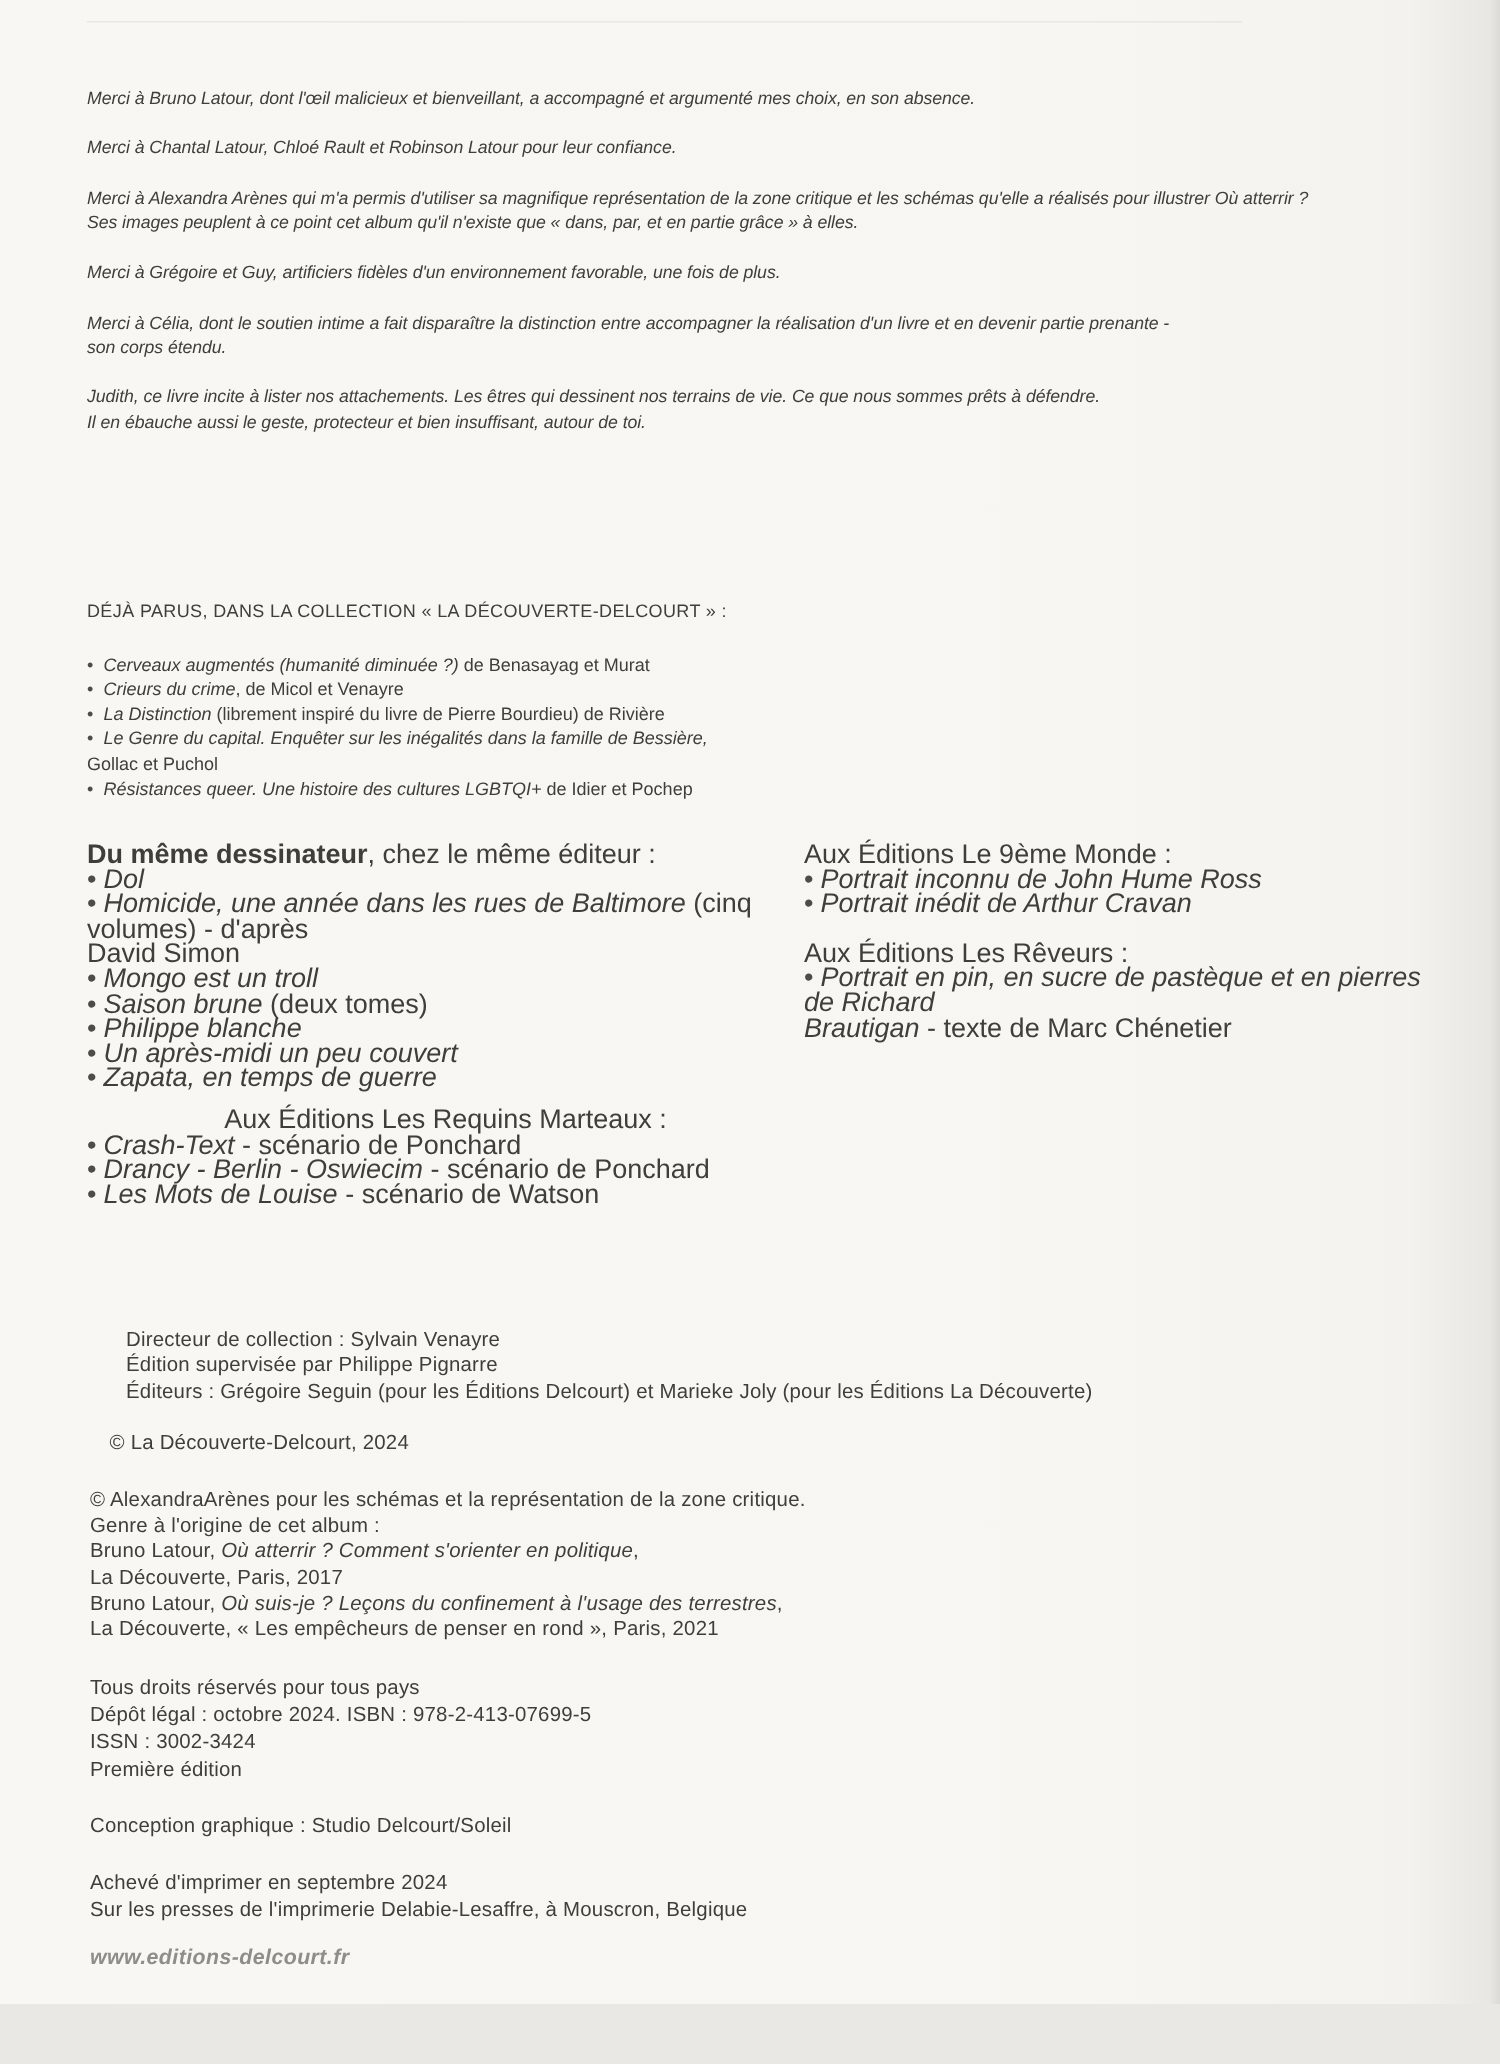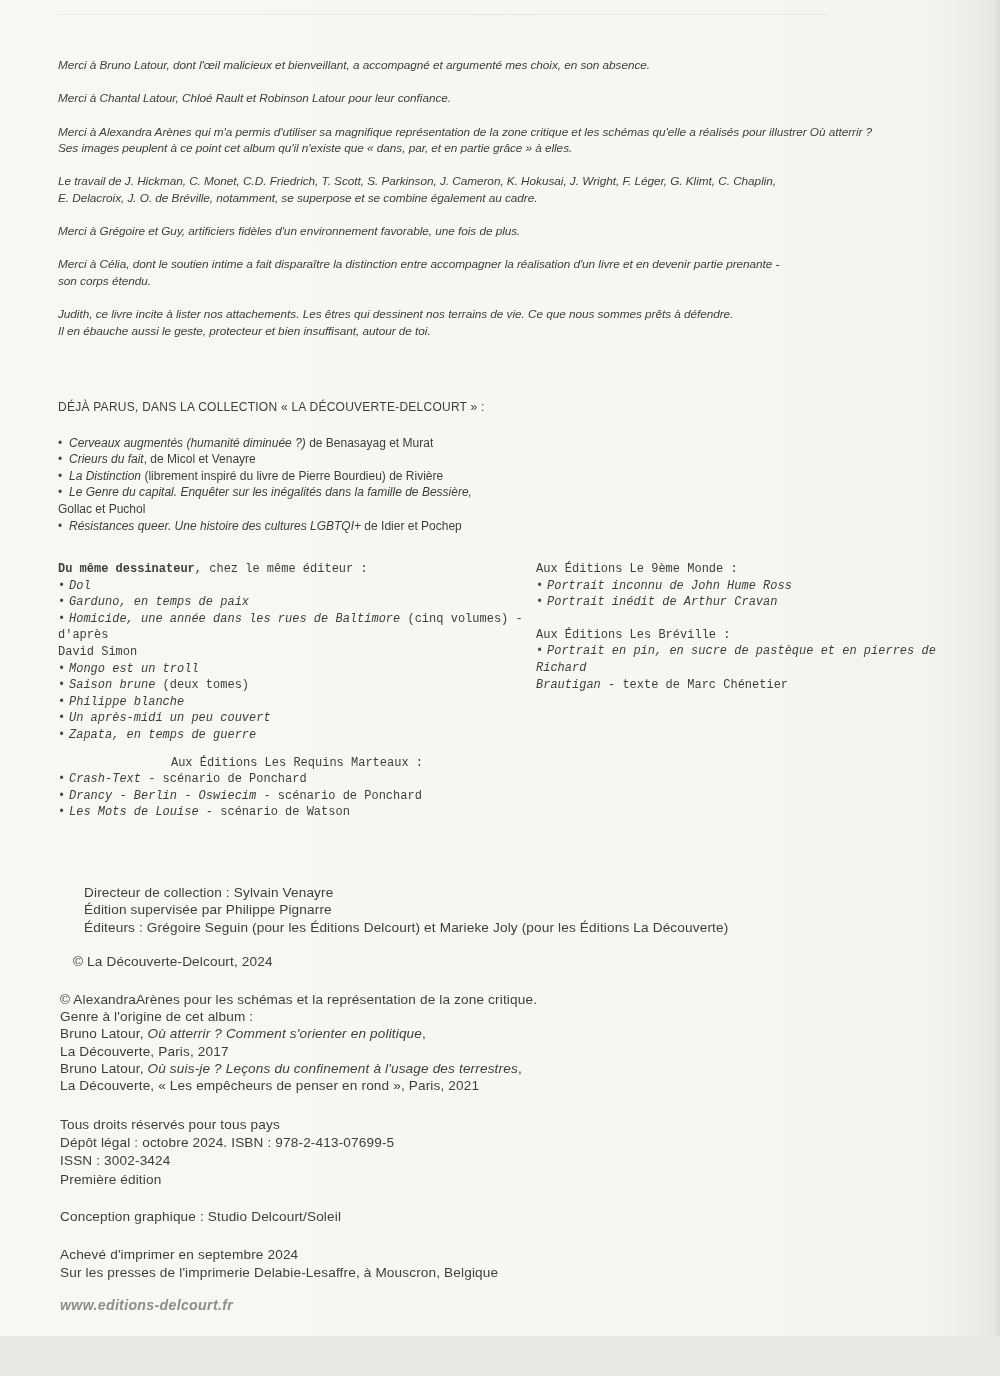--- a/index.html
+++ b/index.html
@@ -31,21 +31,21 @@
   .ack p{margin:0 0 16.8px;white-space:pre-line;}
 
   
   .collection{position:absolute;left:58px;top:399px;width:900px;
               font-size:12px;line-height:16.6px;}
   .collection .header{letter-spacing:0.25px;}
   .collection ul{margin-top:19px;}
 
   
   .cols{position:absolute;left:58px;top:561px;width:914px;display:flex;
-        font-size:12px;line-height:16.6px;font-family:Liberation Mono, monospace;}
+        font-size:18px;line-height:16.6px;}
   .col-left{width:478px;flex:0 0 478px;}
   .col-right{flex:1;}
   .col-subheader{margin:0;}
   .col-left .second-header{margin-top:11px;text-align:center;}
   .col-right .second-header{margin-top:16px;}
   .col-header b{font-weight:bold;}
 
   
   .credits{position:absolute;left:60px;top:884px;font-size:13.6px;line-height:17.3px;letter-spacing:0.15px;margin-left:24px;}
   .copyright-line{position:absolute;left:73px;top:954px;font-size:13.6px;letter-spacing:0.15px;}
@@ -60,47 +60,44 @@
 <body>
 
 <div class="page">
   <div class="scan-line"></div>
 
   <section class="ack">
     <p>Merci à Bruno Latour, dont l'œil malicieux et bienveillant, a accompagné et argumenté mes choix, en son absence.</p>
     <p>Merci à Chantal Latour, Chloé Rault et Robinson Latour pour leur confiance.</p>
     <p>Merci à Alexandra Arènes qui m'a permis d'utiliser sa magnifique représentation de la zone critique et les schémas qu'elle a réalisés pour illustrer Où atterrir ?
 Ses images peuplent à ce point cet album qu'il n'existe que « dans, par, et en partie grâce » à elles.</p>
-    <p>Le travail de J. Hickman, C. Monet, C.D. Friedrich, T. Scott, S. Parkinson, J. Cameron, K. Hokusai, J. Wright, F. Léger, G. Klimt, C. Chaplin,
-E. Delacroix, J. O. de Bréville, notamment, se superpose et se combine également au cadre.</p>
     <p>Merci à Grégoire et Guy, artificiers fidèles d'un environnement favorable, une fois de plus.</p>
     <p>Merci à Célia, dont le soutien intime a fait disparaître la distinction entre accompagner la réalisation d'un livre et en devenir partie prenante -
 son corps étendu.</p>
     <p>Judith, ce livre incite à lister nos attachements. Les êtres qui dessinent nos terrains de vie. Ce que nous sommes prêts à défendre.
 Il en ébauche aussi le geste, protecteur et bien insuffisant, autour de toi.</p>
   </section>
 
   <section class="collection">
     <div class="header">DÉJÀ PARUS, DANS LA COLLECTION « LA DÉCOUVERTE-DELCOURT » :</div>
     <ul>
       <li><span class="bullet">•</span><span class="it">Cerveaux augmentés (humanité diminuée ?)</span><span> de Benasayag et Murat</span></li>
-      <li><span class="bullet">•</span><span class="it">Crieurs du fait</span><span>, de Micol et Venayre</span></li>
+      <li><span class="bullet">•</span><span class="it">Crieurs du crime</span><span>, de Micol et Venayre</span></li>
       <li><span class="bullet">•</span><span class="it">La Distinction</span><span> (librement inspiré du livre de Pierre Bourdieu) de Rivière</span></li>
       <li><span class="bullet">•</span><span class="it">Le Genre du capital. Enquêter sur les inégalités dans la famille de Bessière,</span><span>
 Gollac et Puchol</span></li>
       <li><span class="bullet">•</span><span class="it">Résistances queer. Une histoire des cultures LGBTQI+</span><span> de Idier et Pochep</span></li>
     </ul>
   </section>
 
   <section class="cols">
     <div class="col-left">
       <div class="col-header"><b>Du même dessinateur</b><span>, chez le même éditeur :</span></div>
       <ul>
         <li><span class="bullet">•</span><span class="it">Dol</span><span></span></li>
-        <li><span class="bullet">•</span><span class="it">Garduno, en temps de paix</span><span></span></li>
         <li><span class="bullet">•</span><span class="it">Homicide, une année dans les rues de Baltimore</span><span> (cinq volumes) - d'après
 David Simon</span></li>
         <li><span class="bullet">•</span><span class="it">Mongo est un troll</span><span></span></li>
         <li><span class="bullet">•</span><span class="it">Saison brune</span><span> (deux tomes)</span></li>
         <li><span class="bullet">•</span><span class="it">Philippe blanche</span><span></span></li>
         <li><span class="bullet">•</span><span class="it">Un après-midi un peu couvert</span><span></span></li>
         <li><span class="bullet">•</span><span class="it">Zapata, en temps de guerre</span><span></span></li>
       </ul>
       <div class="col-subheader second-header">Aux Éditions Les Requins Marteaux :</div>
       <ul>
@@ -108,21 +105,21 @@
         <li><span class="bullet">•</span><span class="it">Drancy - Berlin - Oswiecim</span><span> - scénario de Ponchard</span></li>
         <li><span class="bullet">•</span><span class="it">Les Mots de Louise</span><span> - scénario de Watson</span></li>
       </ul>
     </div>
     <div class="col-right">
       <div class="col-subheader">Aux Éditions Le 9ème Monde :</div>
       <ul>
         <li><span class="bullet">•</span><span class="it">Portrait inconnu de John Hume Ross</span><span></span></li>
         <li><span class="bullet">•</span><span class="it">Portrait inédit de Arthur Cravan</span><span></span></li>
       </ul>
-      <div class="col-subheader second-header">Aux Éditions Les Bréville :</div>
+      <div class="col-subheader second-header">Aux Éditions Les Rêveurs :</div>
       <ul>
         <li><span class="bullet">•</span><span class="it">Portrait en pin, en sucre de pastèque et en pierres de Richard
 Brautigan</span><span> - texte de Marc Chénetier</span></li>
       </ul>
     </div>
   </section>
 
   <section class="credits">
     <div>Directeur de collection : Sylvain Venayre</div>
     <div>Édition supervisée par Philippe Pignarre</div>

